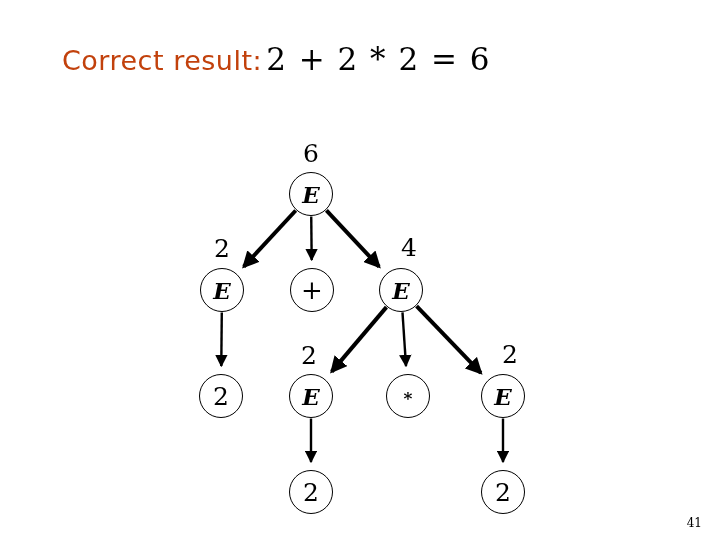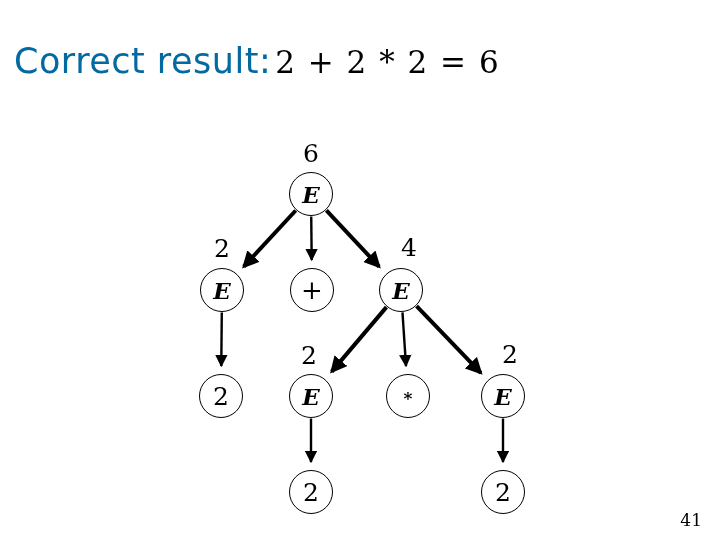--- a/index.html
+++ b/index.html
@@ -28,24 +28,25 @@
     position: absolute;
     left: 14px;
     top: 44px;
     height: 44px;
     display: flex;
     align-items: baseline;
     white-space: nowrap;
   }
   #heading-label {
     font-family: "DejaVu Sans", sans-serif;
-    font-size: 35px;
+    font-size: 27px;
     letter-spacing: 0.5px;
-    color: #0369a1;
+    color: #c2410c;
     line-height: 1;
+    margin-left: 48px;
   }
   #heading-expression {
     font-family: "DejaVu Serif", serif;
     font-size: 31px;
     color: #000000;
     margin-left: 4px;
     line-height: 1;
     letter-spacing: 1.5px;
   }
 
@@ -108,21 +109,21 @@
     z-index: 4;
     user-select: none;
   }
 
   
   #page-number {
     position: absolute;
     right: 18px;
     bottom: 10px;
     font-family: "DejaVu Serif", serif;
-    font-size: 17px;
+    font-size: 12px;
     color: #000000;
   }
 </style>
 </head>
 <body>
 
 <div id="slide">
 
   <div id="heading">
     <span id="heading-label">Correct result:</span>

